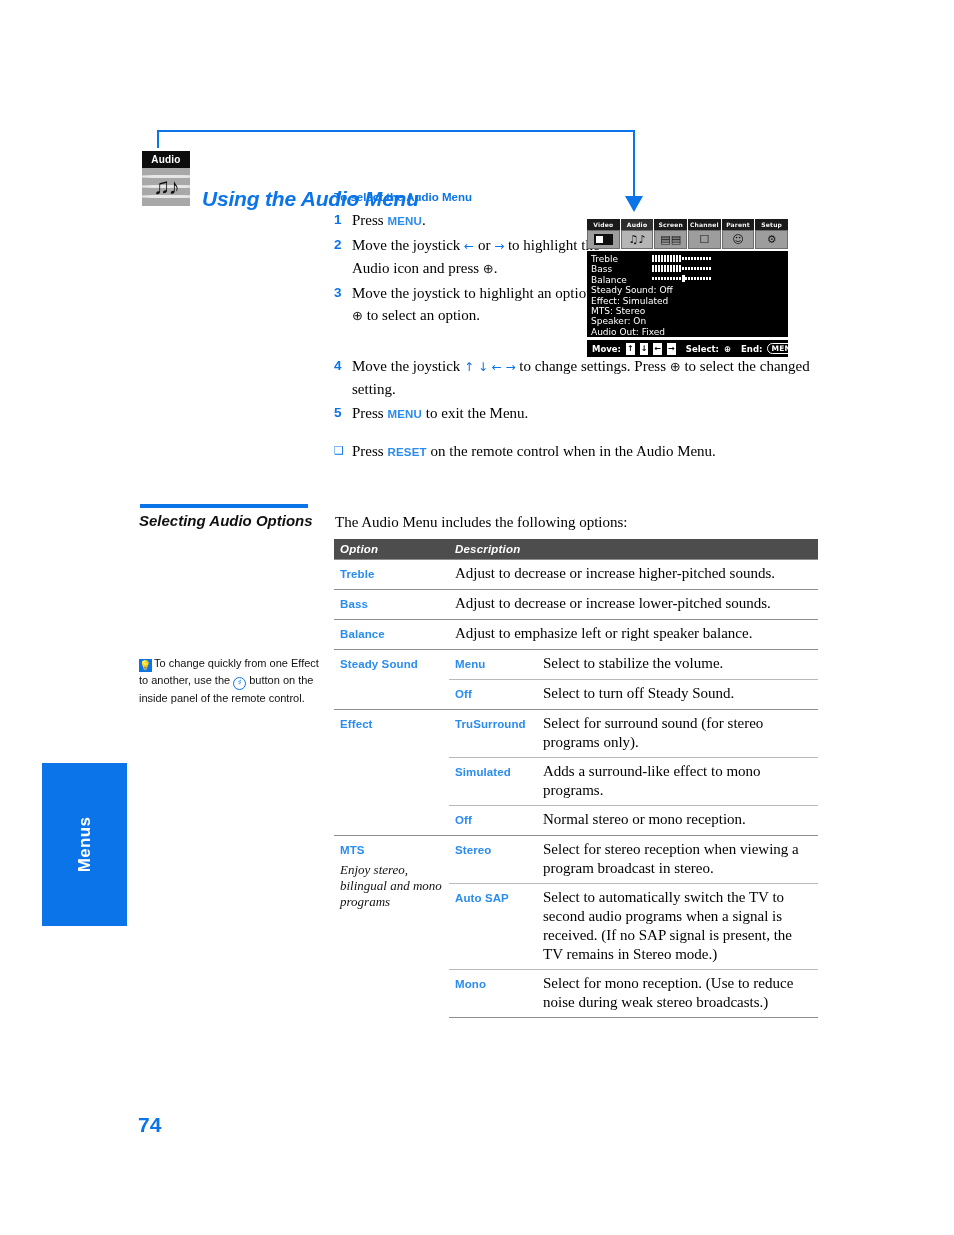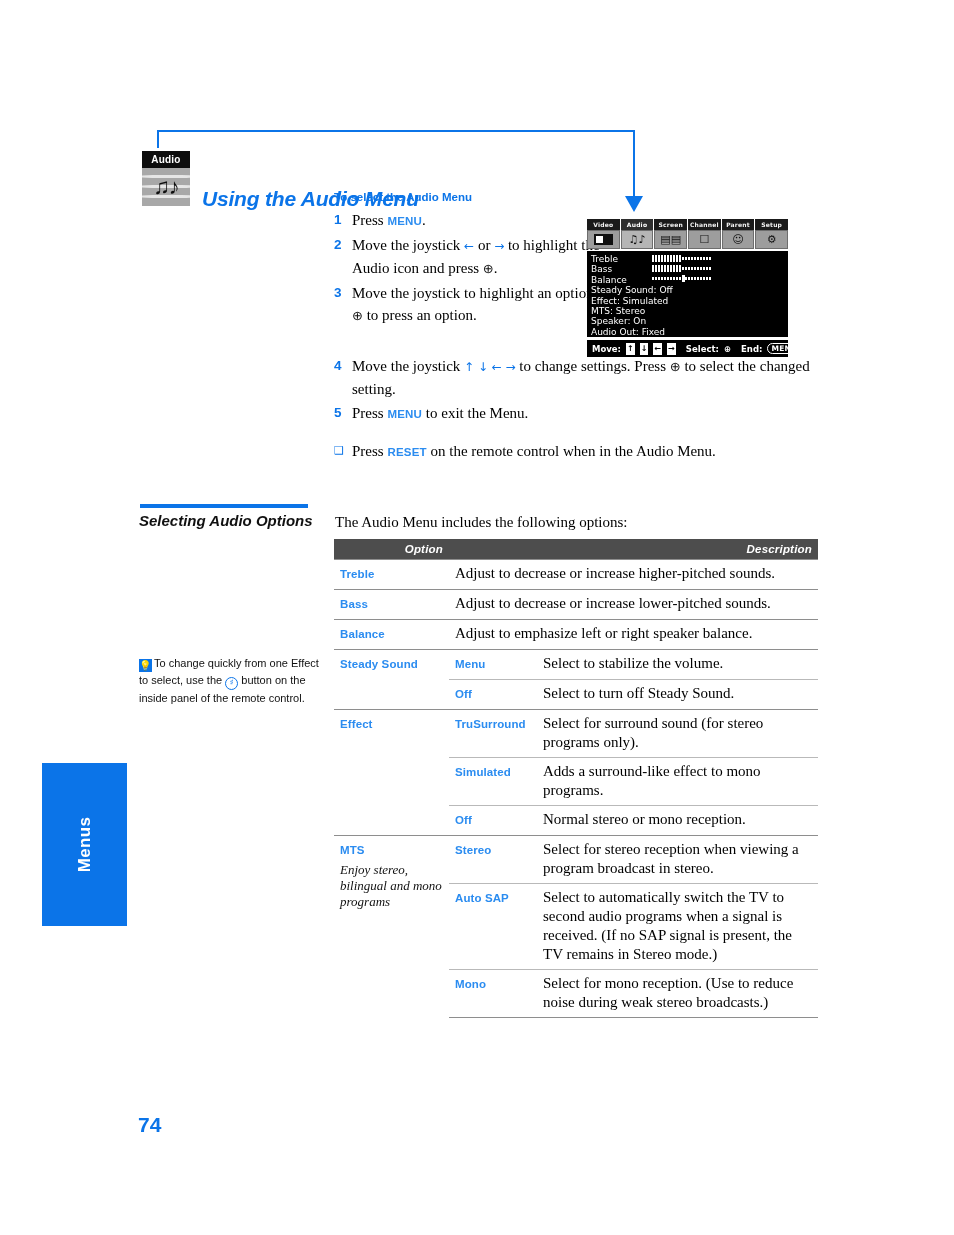--- a/index.html
+++ b/index.html
@@ -310,21 +310,21 @@
     border-collapse: collapse;
   }
   #options-table td, #options-table th { vertical-align: top; }
   #options-table thead th {
     background: #4d4d4d;
     color: #ffffff;
     font-family: "Liberation Sans", sans-serif;
     font-size: 11.5px;
     font-weight: bold;
     font-style: italic;
-    text-align: right;
+    text-align: left;
     padding: 4px 6px 4px 6px;
     letter-spacing: .2px;
   }
   #options-table tbody td {
     border-top: 1px solid #b9b9b9;
     padding: 4px 6px 5px 6px;
     font-size: 15px;
     line-height: 19px;
   }
   #options-table tbody tr.group-start > td { border-top: 1px solid #8e8e8e; }
@@ -406,21 +406,21 @@
     <div class="body"><span>Press </span><span class="kw">MENU</span><span>.</span></div>
   </div>
 
   <div class="step">
     <div class="num">2</div>
     <div class="body"><span>Move the joystick </span><span class="jglyph">←</span><span> or </span><span class="jglyph">→</span><span> to highlight the Audio icon and press </span><span class="selglyph">⊕</span><span>.</span></div>
   </div>
 
   <div class="step">
     <div class="num">3</div>
-    <div class="body"><span>Move the joystick to highlight an option. Press </span><span class="selglyph">⊕</span><span> to press an option.</span></div>
+    <div class="body"><span>Move the joystick to highlight an option. Press </span><span class="selglyph">⊕</span><span> to select an option.</span></div>
   </div>
 </div>
 
 <div style="position:absolute; left:334px; top:355px; width:500px;">
   <div class="step">
     <div class="num">4</div>
     <div class="body"><span>Move the joystick </span><span class="jglyph">↑</span>&nbsp;<span class="jglyph">↓</span>&nbsp;<span class="jglyph">←</span>&nbsp;<span class="jglyph">→</span><span> to change settings. Press </span><span class="selglyph">⊕</span><span> to select the changed setting.</span></div>
   </div>
   <div class="step">
     <div class="num">5</div>
@@ -566,21 +566,21 @@
     <span class="sp"></span>
     <span>End:</span>
     <span class="pill">MENU</span>
   </div>
 </div>
 
 <div id="side-heading-rule"></div>
 <div id="side-heading">Selecting Audio Options</div>
 
 <div id="tip">
-  <span class="bulb">💡</span><span>To change quickly from one Effect to select, use the </span><span class="circ-icon">♯</span><span> button on the inside panel of the remote control.</span>
+  <span class="bulb">💡</span><span>To change quickly from one Effect to another, use the </span><span class="circ-icon">♯</span><span> button on the inside panel of the remote control.</span>
 </div>
 
 <div id="table-intro">The Audio Menu includes the following options:</div>
 
 <table id="options-table">
   <thead>
     <tr>
       <th class="col-option" colspan="1">Option</th>
       <th colspan="2">Description</th>
     </tr>

